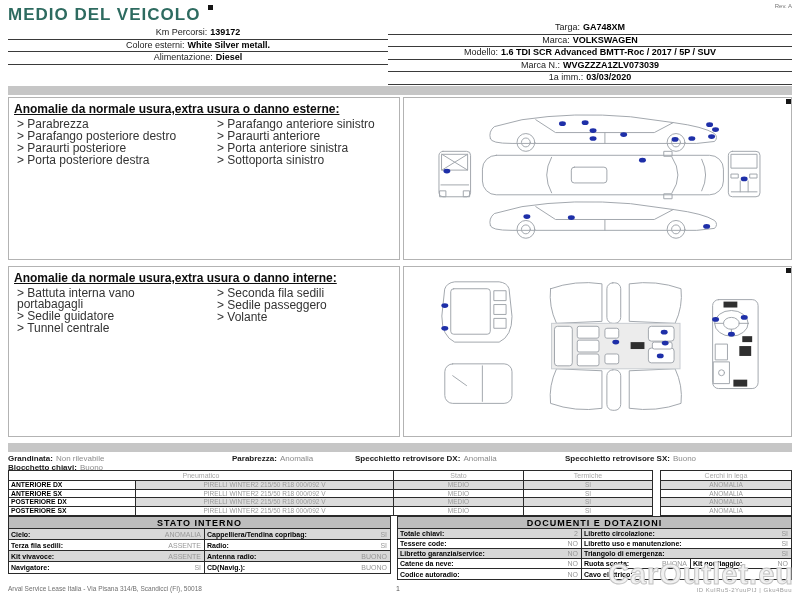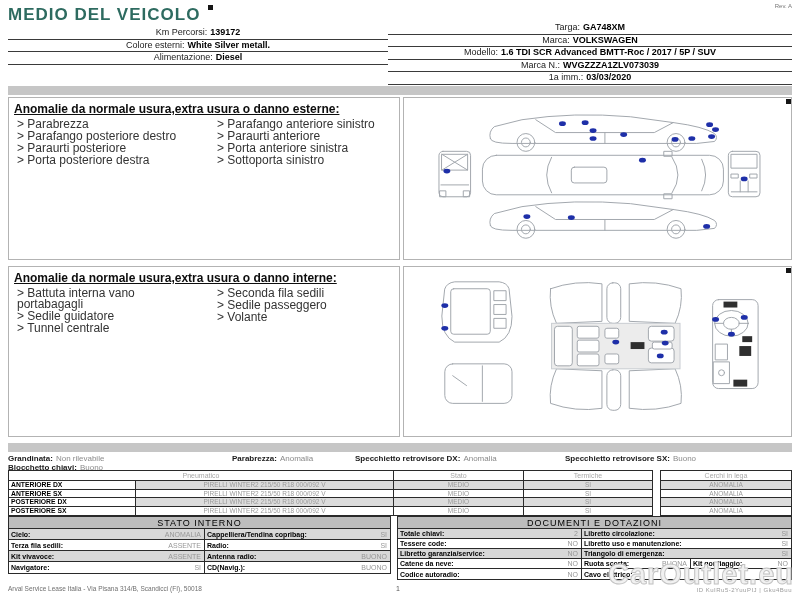--- a/index.html
+++ b/index.html
@@ -64,21 +64,21 @@
   .tc.hdr { color:#a8a8a8; font-size:7px; }
   .tc.pos { justify-content:flex-start; padding-left:2px; font-weight:bold; color:#000; font-size:6.8px; background:#fff; }
   .trow.gray .tc { background:#dcdcdc; }
   .trow.gray .tc.pos { background:#fff; }
 
   
   .btable { border:1px solid #2a2a2a; }
   #stato-interno { left:8px; top:516px; width:383px; }
   #documenti { left:397px; top:516px; width:395px; }
   .bth { height:12px; background:#bdbdbd; border-bottom:1px solid #2a2a2a; display:flex; align-items:center; justify-content:center;
-         font-size:9px; font-weight:normal; letter-spacing:1px; color:#000; }
+         font-size:9px; font-weight:bold; letter-spacing:1px; color:#000; }
   .brow { display:grid; border-bottom:1px solid #2a2a2a; }
   .btable .brow:last-child { border-bottom:none; }
   #stato-interno .brow { grid-template-columns:150px 45px 141px 45px; height:11px; }
   #documenti .brow { grid-template-columns:137px 46px 162px 48px; height:10px; }
   #documenti .brow.split { grid-template-columns:137px 46px 60px 49px 64px 37px; }
   .bc { display:flex; align-items:center; font-size:7px; overflow:hidden; white-space:nowrap; }
   .bl { font-weight:bold; color:#000; padding-left:2px; }
   .bv { color:#979797; justify-content:flex-end; padding-right:3px; }
   .vdiv { border-left:1px solid #2a2a2a; }
   .brow.gray { background:#d8d8d8; }

